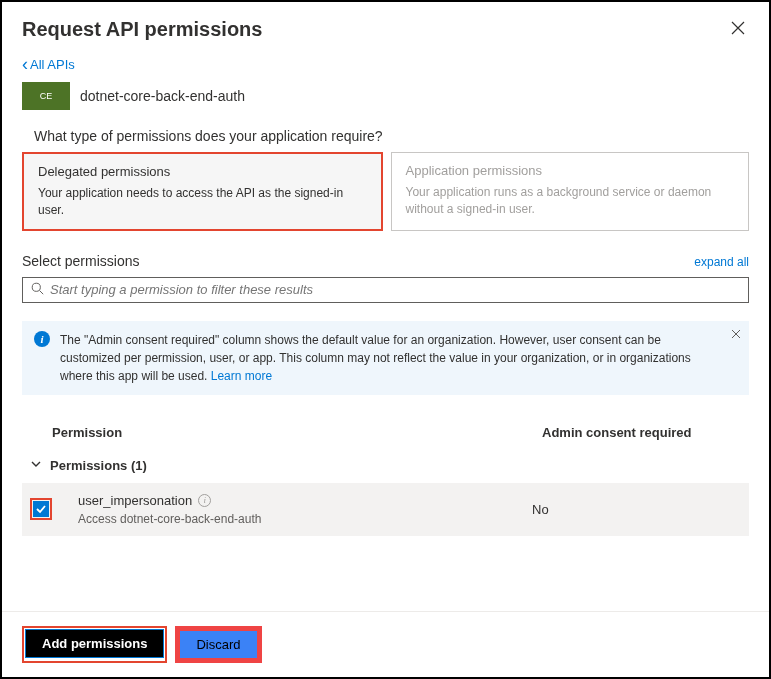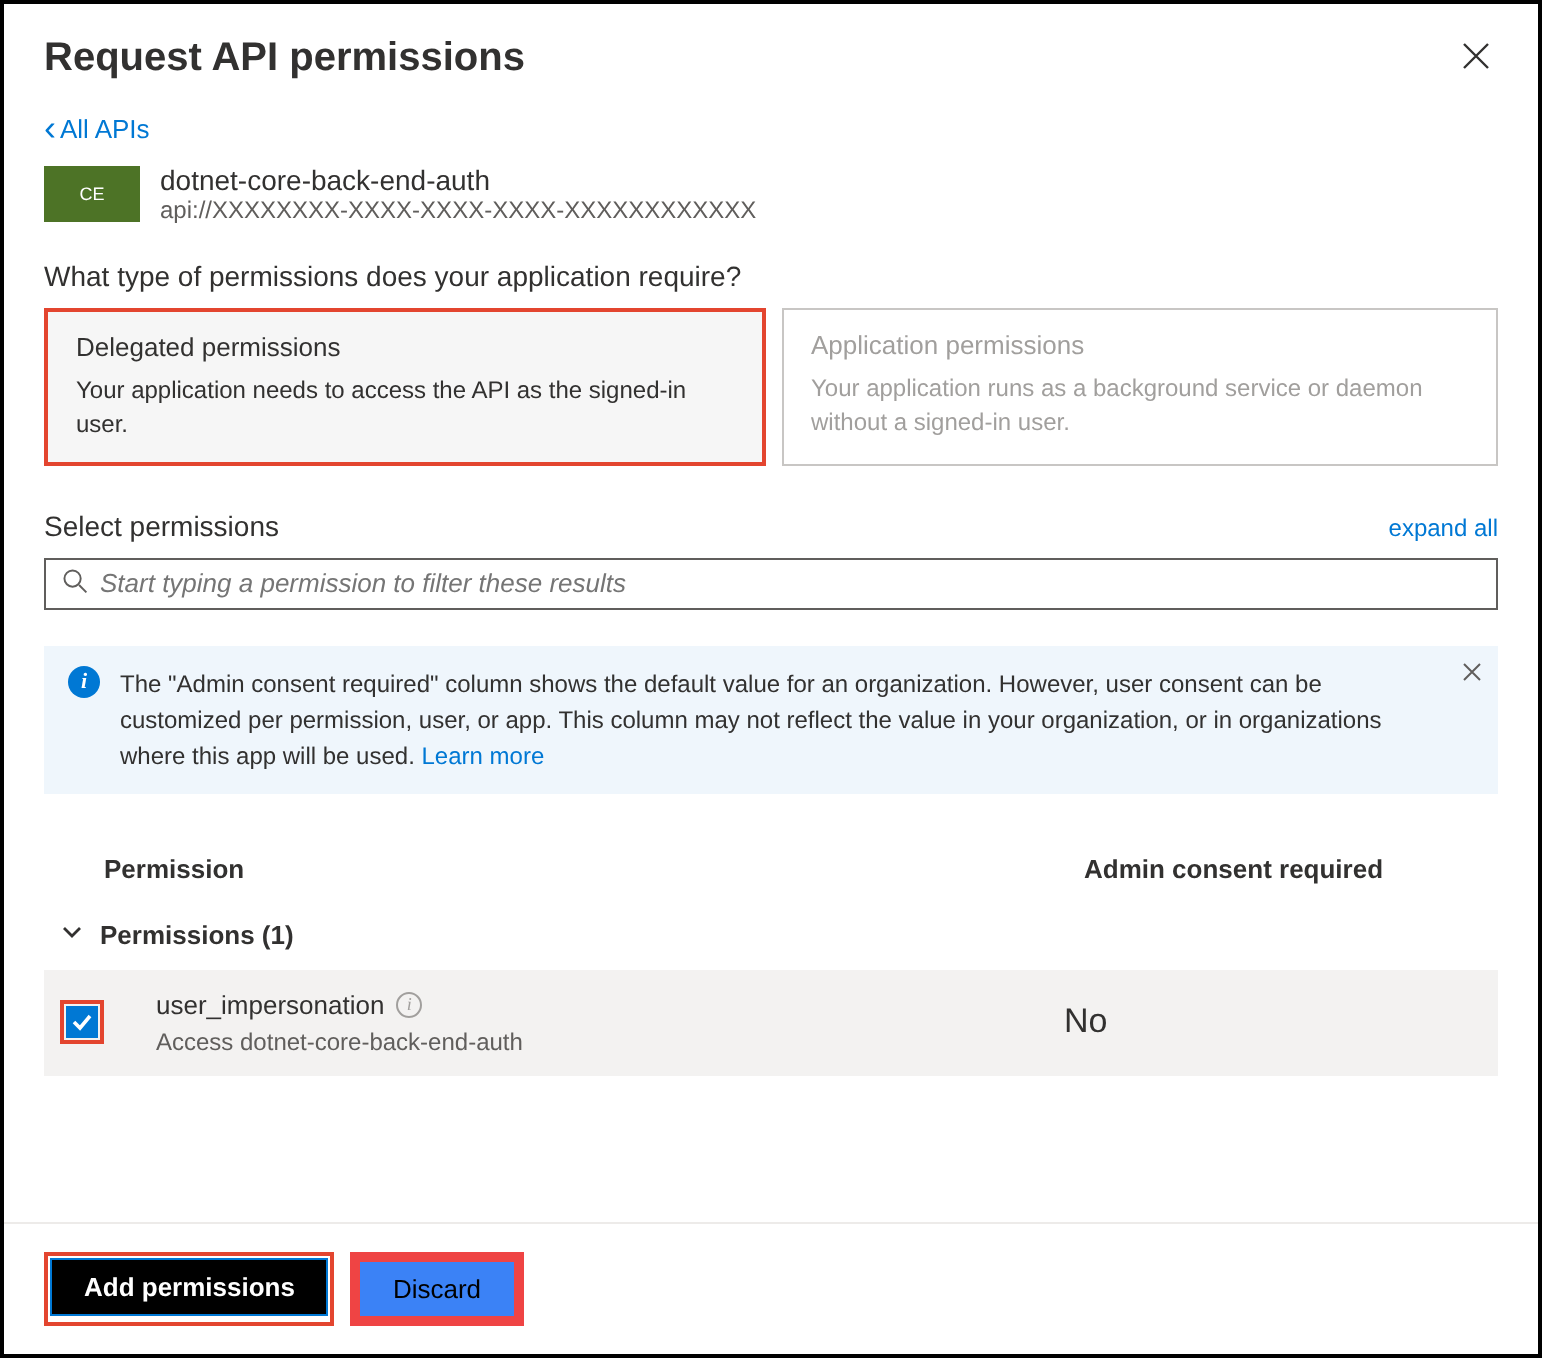--- a/index.html
+++ b/index.html
@@ -17,21 +17,21 @@
     .header { display: flex; justify-content: space-between; align-items: center; margin-bottom: 15px; }
     .header h1 { font-size: 20px; font-weight: 600; }
     .close-icon { cursor: pointer; font-size: 14px; padding: 4px; }
     .back-link { color: #0078d4; font-size: 13px; cursor: pointer; display: inline-flex; align-items: center; margin-bottom: 10px; }
     .back-link::before { content: "‹"; font-size: 18px; margin-right: 2px; line-height: 0.5; }
     .api-row { display: flex; align-items: center; gap: 10px; margin-bottom: 18px; }
     .api-icon { width: 48px; height: 28px; background: #4d7326; color: #fff; font-size: 9px; display: flex; align-items: center; justify-content: center; }
     .api-text { display: flex; flex-direction: column; }
     .api-name { font-size: 14px; }
     .api-uri { font-size: 12px; color: #605e5c; }
-    .question { font-size: 14px; margin-bottom: 8px; }
+    .question { font-size: 14px; margin-bottom: 8px; margin-left: 12px; }
     .perm-types { display: flex; gap: 8px; margin-bottom: 22px; }
     .perm-card { flex: 1; border: 1px solid #c8c6c4; padding: 10px 14px; cursor: pointer; }
     .perm-card.selected { border: 2px solid #e3452f; background: #f6f6f6; }
     .perm-card.dim .perm-title, .perm-card.dim .perm-desc { color: #a19f9d; }
     .perm-title { font-size: 13px; margin-bottom: 6px; }
     .perm-desc { font-size: 12px; color: #323130; line-height: 1.4; }
     .select-row { display: flex; justify-content: space-between; align-items: baseline; margin-bottom: 8px; }
     .select-label { font-size: 14px; }
     .expand-link { color: #0078d4; font-size: 12px; cursor: pointer; }
     .search-wrap { display: flex; align-items: center; border: 1px solid #605e5c; padding: 4px 8px; margin-bottom: 18px; }
@@ -49,21 +49,21 @@
     .group-row { display: flex; align-items: center; padding: 10px 8px; cursor: pointer; font-size: 13px; font-weight: 600; }
     .chevron { margin-right: 8px; font-size: 12px; display: inline-block; }
     .perm-row { display: flex; align-items: center; background: #f3f2f1; padding: 10px 8px; }
     .cb-wrap { border: 2px solid #e3452f; padding: 1px; display: inline-flex; }
     .cb { width: 16px; height: 16px; background: #0078d4; display: flex; align-items: center; justify-content: center; cursor: pointer; }
     .cb svg { width: 12px; height: 12px; }
     .perm-info { margin-left: 26px; flex: 0 0 454px; }
     .perm-name-row { display: flex; align-items: center; gap: 6px; font-size: 13px; }
     .perm-name-desc { font-size: 12px; color: #605e5c; margin-top: 4px; }
     .hint-icon { width: 13px; height: 13px; border: 1px solid #a19f9d; border-radius: 50%; color: #a19f9d; font-size: 9px; display: flex; align-items: center; justify-content: center; font-style: italic; font-family: Georgia, serif; }
-    .admin-val { font-size: 17px; }
+    .admin-val { font-size: 13px; }
     .footer { position: absolute; bottom: 0; left: 0; right: 0; border-top: 1px solid #edebe9; padding: 14px 20px; display: flex; gap: 8px; background: #fff; }
     .btn { padding: 6px 16px; font-size: 13px; cursor: pointer; border: 5px solid #ef4444; background: #3b82f6; }
     .btn.primary { background: #000000; color: #fff; border: 1px solid #0078d4; font-weight: 600; }
     .primary-wrap { border: 2px solid #e3452f; padding: 1px; display: inline-block; }
   </style>
 </head>
 <body>
 
 <div class="panel">
   <div class="header">
@@ -76,21 +76,20 @@
   </div>
 
   <div class="back-link">
     <span>All APIs</span>
   </div>
 
   <div class="api-row">
     <div class="api-icon">CE</div>
     <div class="api-text">
       <span class="api-name">dotnet-core-back-end-auth</span>
-      <span class="api-uri">api://XXXXXXXX-XXXX-XXXX-XXXX-XXXXXXXXXXXX</span>
     </div>
   </div>
 
   <div class="question">What type of permissions does your application require?</div>
 
   <div class="perm-types">
     <div class="perm-card selected">
       <div class="perm-title">Delegated permissions</div>
       <div class="perm-desc">Your application needs to access the API as the signed-in user.</div>
     </div>

